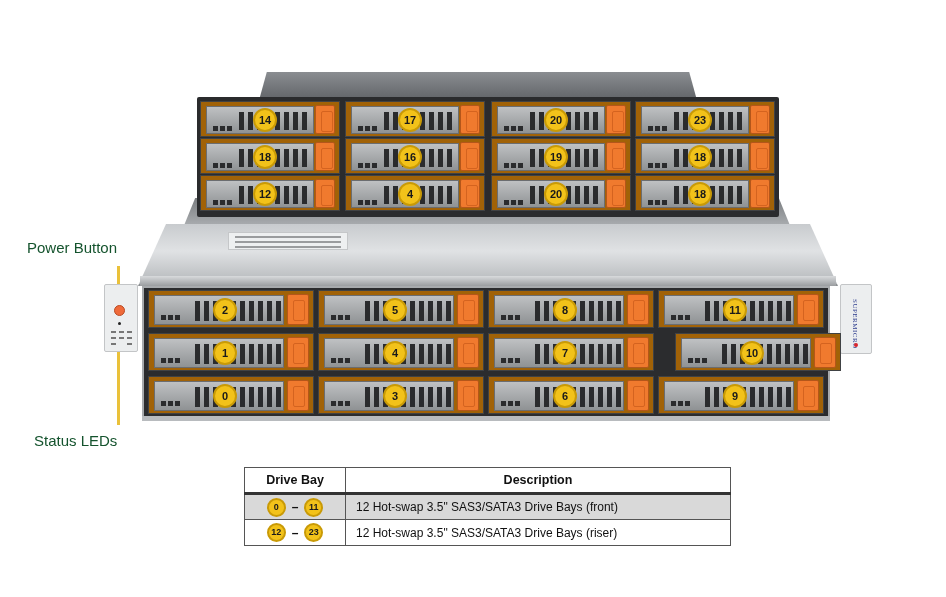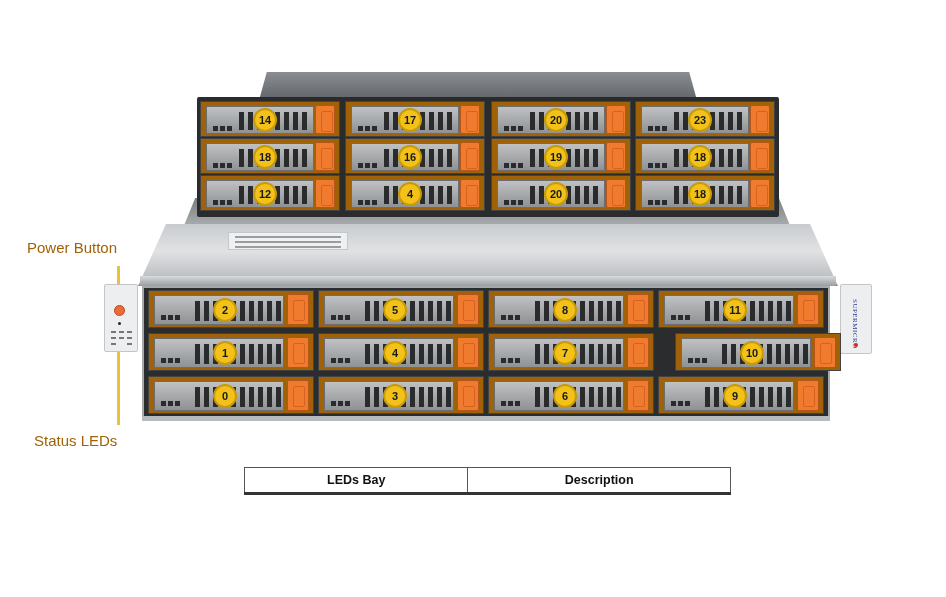--- a/index.html
+++ b/index.html
@@ -36,21 +36,21 @@
     .bay .sq { position:absolute; top:19px; width:5px; height:5px; background:#2a2b2d; }
     .bay .num { position:absolute; left:64px; top:7px; width:24px; height:24px; border-radius:50%; background:#f2c21a; border:2px solid #c99a06; color:#1a1a1a; font-size:11px; font-weight:bold; text-align:center; line-height:20px; font-family:"Liberation Sans", sans-serif; }
 
     .riser .bay { width: 140px; height: 36px; }
     .riser .bay .tray { width: 108px; height: 28px; }
     .riser .bay .handle { width: 20px; height: 29px; }
     .riser .bay .grill { left: 32px; width: 70px; height:18px; }
     .riser .bay .num { left: 52px; top: 6px; width: 24px; height: 24px; }
 
     
-    .callout-label { position:absolute; font-size:15px; color:#a16207; }
+    .callout-label { position:absolute; font-size:15px; color:#14532d; }
     .callout-line { position:absolute; width:3px; background:#eac13a; }
 
     
     table.legend { position:absolute; left:244px; top:467px; width:487px; border-collapse:collapse; font-size:12px; color:#111; }
     table.legend th, table.legend td { border:1px solid #555; height:26px; }
     table.legend th { font-weight:bold; font-size:12.5px; text-align:center; background:#fff; border-bottom:3px solid #333; }
     table.legend td.desc { padding-left:10px; text-align:left; }
     table.legend td.bay-cell { text-align:center; width:101px; }
     table.legend tr.shade td { background:#d9d9d9; }
     .pill { display:inline-block; width:19px; height:19px; border-radius:50%; background:#f2c21a; border:2px solid #c99a06; font-size:9px; font-weight:bold; line-height:15px; text-align:center; vertical-align:middle; color:#1a1a1a; }
@@ -343,19 +343,31 @@
         <div class="sq" style="left:20px"></div>
       </div>
       <div class="handle"></div>
       <div class="num">9</div>
     </div>
 </div>
 
 <table class="legend">
   <thead>
     <tr>
-      <th>LEDs Bay</th>
+      <th>Drive Bay</th>
       <th>Description</th>
     </tr>
   </thead>
   <tbody>
+    <tr class="shade">
+      <td class="bay-cell">
+        <span class="pill">0</span><span class="dash">–</span><span class="pill">11</span>
+      </td>
+      <td class="desc">12 Hot-swap 3.5" SAS3/SATA3 Drive Bays (front)</td>
+    </tr>
+    <tr>
+      <td class="bay-cell">
+        <span class="pill">12</span><span class="dash">–</span><span class="pill">23</span>
+      </td>
+      <td class="desc">12 Hot-swap 3.5" SAS3/SATA3 Drive Bays (riser)</td>
+    </tr>
   </tbody>
 </table>
 
 </body></html>

